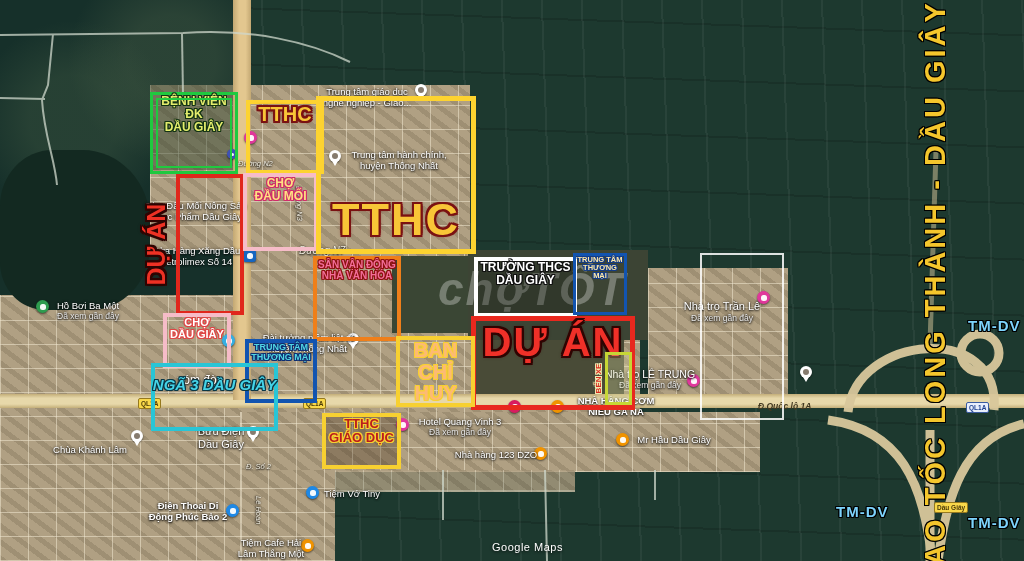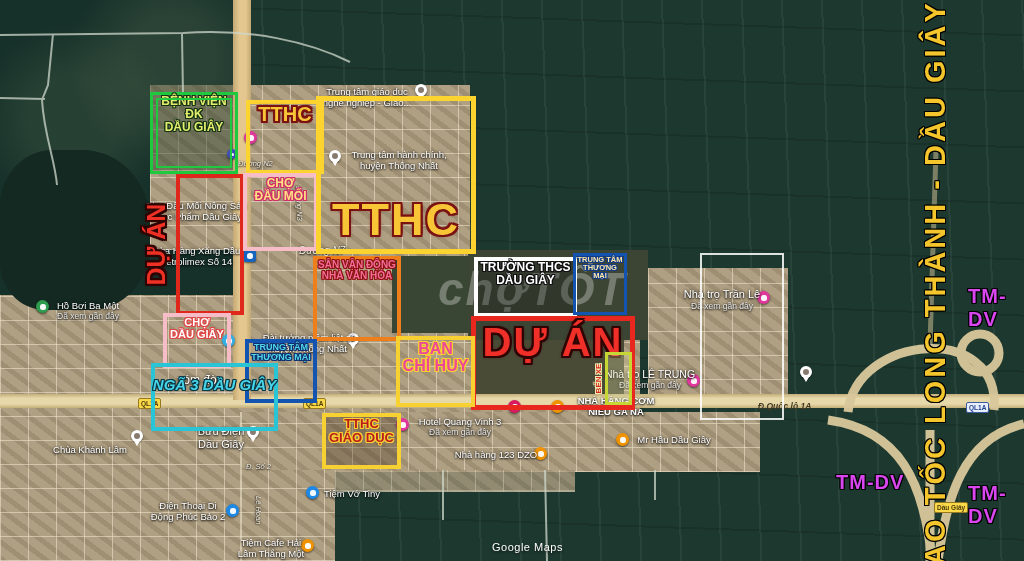--- a/index.html
+++ b/index.html
@@ -40,21 +40,21 @@
   .gpin::before{content:"";position:absolute;inset:3px;background:#867b6e;border-radius:50%;}
   .gpin::after{content:"";position:absolute;left:3px;top:10.5px;border-left:3px solid transparent;border-right:3px solid transparent;border-top:5px solid #fff;}
   .box{position:absolute;z-index:6;display:flex;justify-content:center;
     text-align:center;font-weight:bold;line-height:1.08;}
   .box-label{white-space:pre-line;font-weight:bold;}
   .o1{text-shadow:-1px -1px 0 var(--oc),1px -1px 0 var(--oc),-1px 1px 0 var(--oc),1px 1px 0 var(--oc),-1px 0 0 var(--oc),1px 0 0 var(--oc),0 -1px 0 var(--oc),0 1px 0 var(--oc);}
   .o2{text-shadow:-2px -2px 0 var(--oc),2px -2px 0 var(--oc),-2px 2px 0 var(--oc),2px 2px 0 var(--oc),-2px 0 0 var(--oc),2px 0 0 var(--oc),0 -2px 0 var(--oc),0 2px 0 var(--oc),0 0 4px var(--oc);}
   .double-border::after{content:"";position:absolute;inset:3px;border:2px solid #1fc93f;pointer-events:none;}
   .vrot{transform:rotate(-90deg);white-space:nowrap;}
   .wm-chotot{position:absolute;z-index:5;opacity:.30;color:#fff;font-size:46px;font-weight:bold;font-style:italic;letter-spacing:2px;white-space:nowrap;}
-  .tmdv{position:absolute;z-index:8;font-size:20px;font-weight:bold;color:#d946ef;letter-spacing:1px;}
+  .tmdv{position:absolute;z-index:8;font-size:15px;font-weight:bold;color:#7dd3fc;letter-spacing:1px;margin-top:32px;}
   .cao{position:absolute;z-index:8;display:flex;align-items:center;justify-content:center;
     font-size:29px;font-weight:bold;letter-spacing:3px;color:#f4c62c;white-space:nowrap;}
   .gmaps{position:absolute;z-index:9;color:#fff;font-size:11px;letter-spacing:.5px;
     text-shadow:0 1px 3px rgba(0,0,0,.8);}
 </style>
 </head>
 <body>
 
 <div id="map">
 
@@ -150,21 +150,21 @@
       <div class="poi-label">Hồ Bơi Ba Một</div>
       <div class="poi-sub">Đã xem gần đây</div>
     </div>
   <div class="poi" style="left:90px;top:444px;">
       <div class="poi-label">Chùa Khánh Lâm</div>
     </div>
   <div class="poi" style="left:221px;top:425px;">
       <div class="poi-label" style="font-size:11px;">Bưu Điện
 Dầu Giây</div>
     </div>
-  <div class="poi" style="left:188px;top:500px;">
+  <div class="poi" style="left:188px;top:500px;font-weight:bold;">
       <div class="poi-label">Điện Thoại Di
 Động Phúc Bảo 2</div>
     </div>
   <div class="poi" style="left:271px;top:537px;">
       <div class="poi-label">Tiệm Cafe Hải
 Lâm Thắng Một</div>
     </div>
   <div class="poi" style="left:352px;top:488px;">
       <div class="poi-label">Tiệm Vớ Tiny</div>
     </div>
@@ -176,21 +176,21 @@
       <div class="poi-sub">Đã xem gần đây</div>
     </div>
   <div class="poi" style="left:616px;top:395px;">
       <div class="poi-label caps">NHÀ HÀNG CƠM
 NIÊU GA NA</div>
     </div>
   <div class="poi" style="left:674px;top:434px;">
       <div class="poi-label">Mr Hầu Dầu Giây</div>
     </div>
   <div class="poi" style="left:722px;top:288px;">
-      <div class="poi-label" style="font-size:11px;">Nhà trọ Trần Lê</div>
+      <div class="poi-label" style="font-size:11px;margin-top:12px;">Nhà trọ Trần Lê</div>
       <div class="poi-sub">Đã xem gần đây</div>
     </div>
   <div class="poi" style="left:650px;top:368px;">
       <div class="poi-label" style="font-size:10.5px;">Nhà trọ LÊ TRUNG</div>
       <div class="poi-sub">Đã xem gần đây</div>
     </div>
   <div class="poi" style="left:308px;top:332px;">
       <div class="poi-label">Đài tưởng niệm liệt sĩ
 huyện Thống Nhất</div>
     </div>
@@ -227,21 +227,21 @@
 DẦU GIÂY</div>
   </div>
   <div class="box" style="left:573px;top:253px;width:48px;height:56px;border:3px solid #1254b0;">
     <div class="box-label o1" style="--oc:#123c8c;font-size:7.5px;color:#ffe9a8;">TRUNG TÂM
 THƯƠNG MẠI</div>
   </div>
   <div class="box" style="left:471px;top:316px;width:154px;height:84px;border:5px solid #e8281e;">
     <div class="box-label o2" style="--oc:#2f0402;font-size:40px;letter-spacing:2px;color:#f03028;">DỰ ÁN</div>
   </div>
   <div class="box" style="left:396px;top:336px;width:71px;height:63px;border:4px solid #f7d031;">
-    <div class="box-label o1" style="--oc:#f7d031;font-size:16px;color:#ec4899;">BAN
+    <div class="box-label o1" style="--oc:#f7d031;font-size:20px;color:#fdba74;">BAN
 CHỈ HUY</div>
   </div>
   <div class="box" style="left:163px;top:313px;width:60px;height:47px;border:4px solid #f6bcc8;">
     <div class="box-label o1" style="--oc:#e04545;font-size:11px;color:#fff;">CHỢ
 DẦU GIÂY</div>
   </div>
   <div class="box" style="left:245px;top:339px;width:64px;height:56px;border:4px solid #1254b0;">
     <div class="box-label o1" style="--oc:#0d2f73;font-size:9px;color:#52d6e3;">TRUNG TÂM
 THƯƠNG MẠI</div>
   </div>

